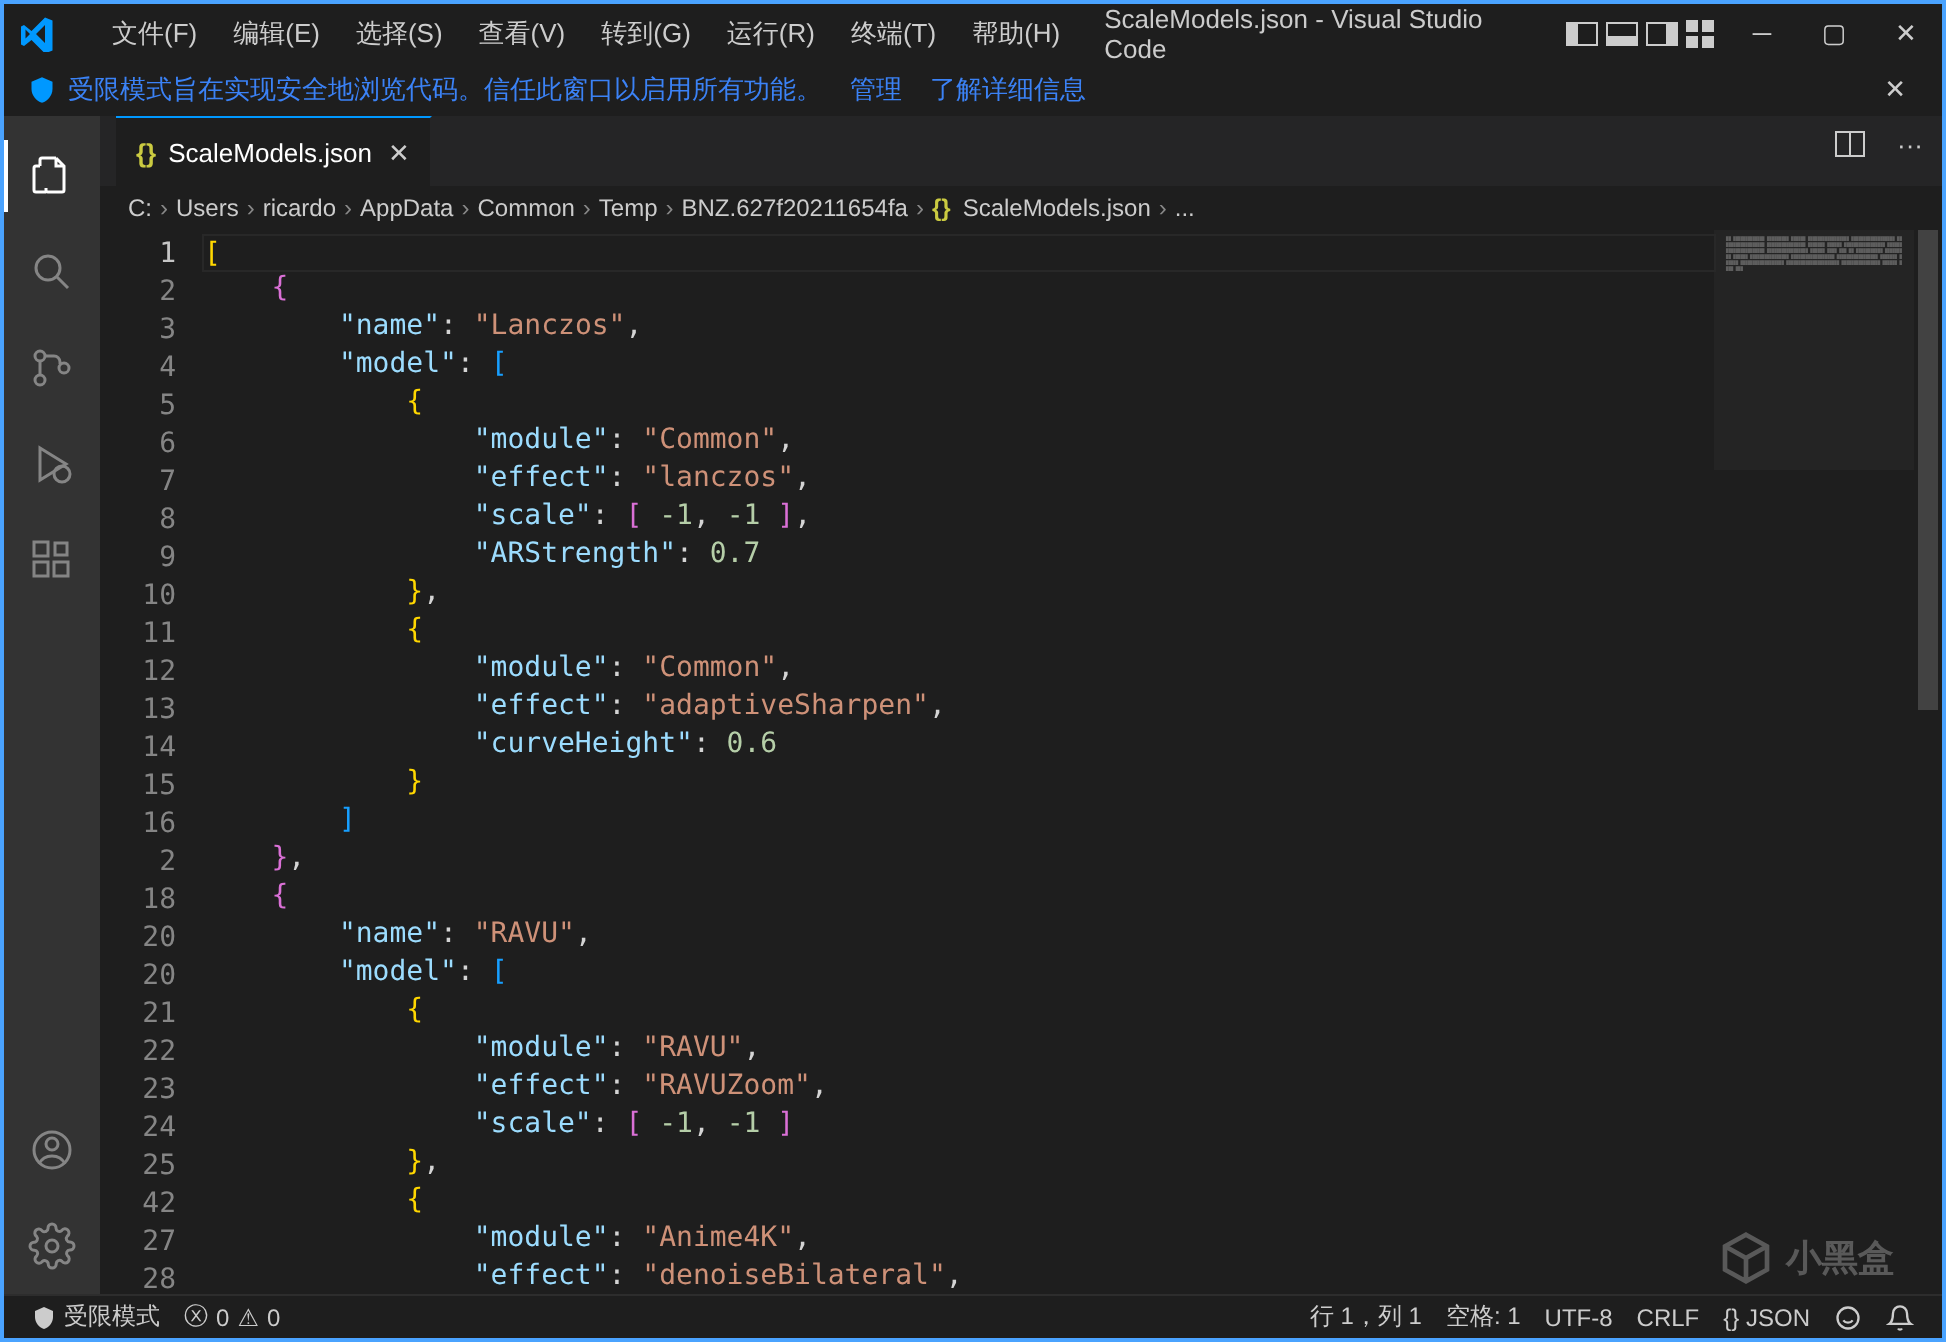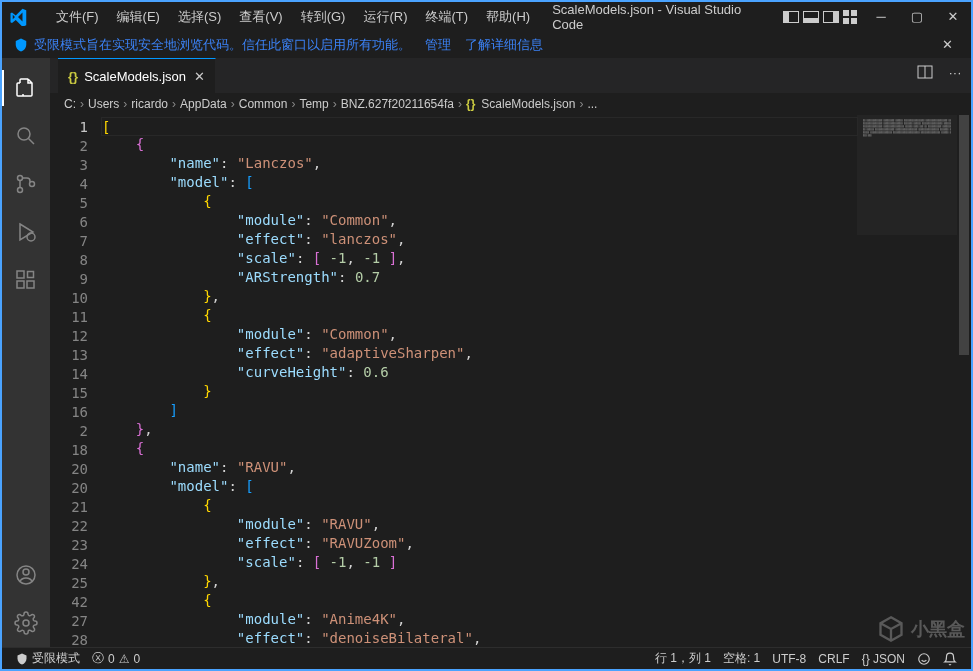--- a/index.html
+++ b/index.html
@@ -102,21 +102,21 @@
   .vscroll .thumb{position:absolute;left:2px;right:2px;top:0;height:240px;background:rgba(121,121,121,0.4);}
   
   .statusbar{
     height:22px; background:#007acc; display:flex; align-items:center;
     color:#fff; font-size:12px; padding:0 8px;
   }
   .statusbar.restricted{ background:#1e1e1e; color:#ccc; border-top:1px solid #2d2d2d;}
   .statusbar .sb{ padding:0 6px; display:flex; align-items:center; gap:4px;}
   .statusbar .spacer{flex:1;}
   
-  .watermark{position:absolute; right:6px; bottom:26px; color:rgba(200,200,200,0.35);
+  .watermark{position:absolute; right:24px; bottom:26px; color:rgba(200,200,200,0.35);
     font-size:18px; font-weight:bold; display:flex; align-items:center; gap:6px; pointer-events:none;}
   svg{display:block;}
 </style>
 </head>
 <body>
 
 <div class="titlebar">
   <div class="app-icon">
     <svg width="18" height="18" viewBox="0 0 24 24">
         <path fill="#0098ff" d="M23 3l-5-2-9 9-5-4-2 1v12l2 1 5-4 9 9 5-2V3zM5 15V9l3 3-3 3zm13 3l-6-6 6-6v12z"></path>

